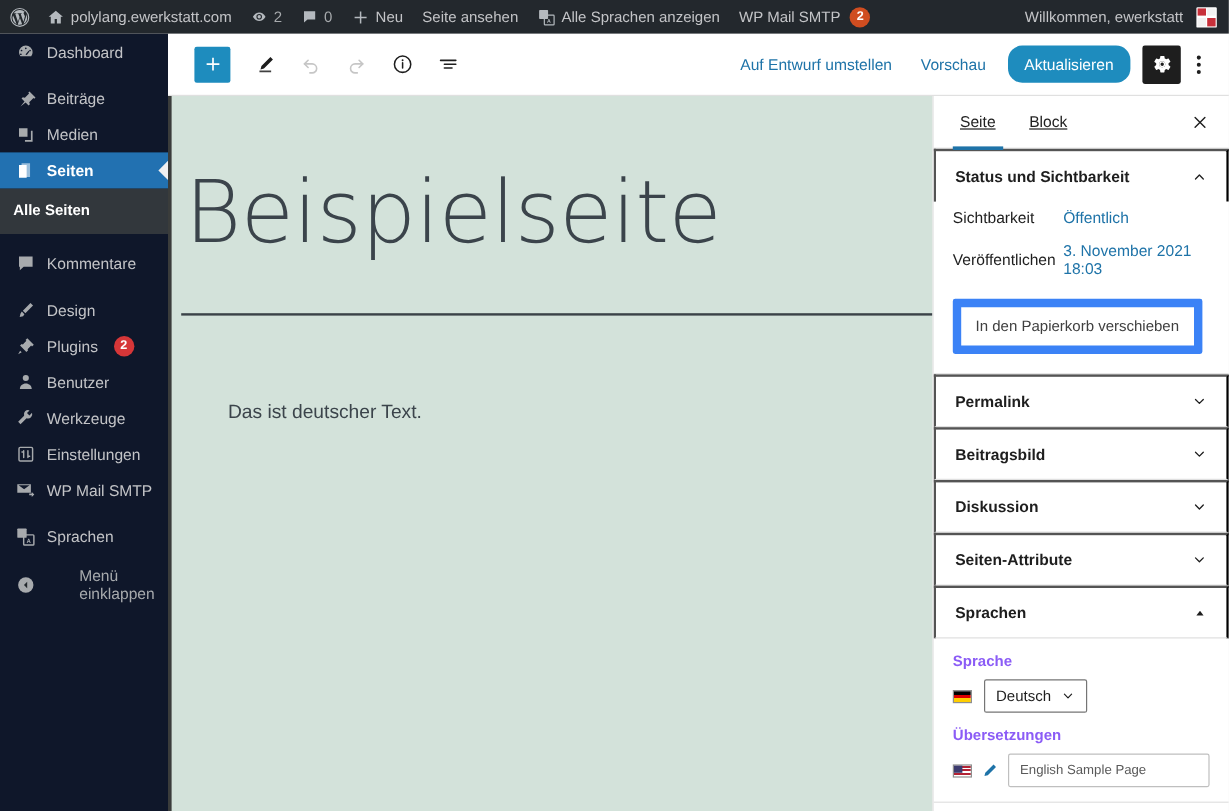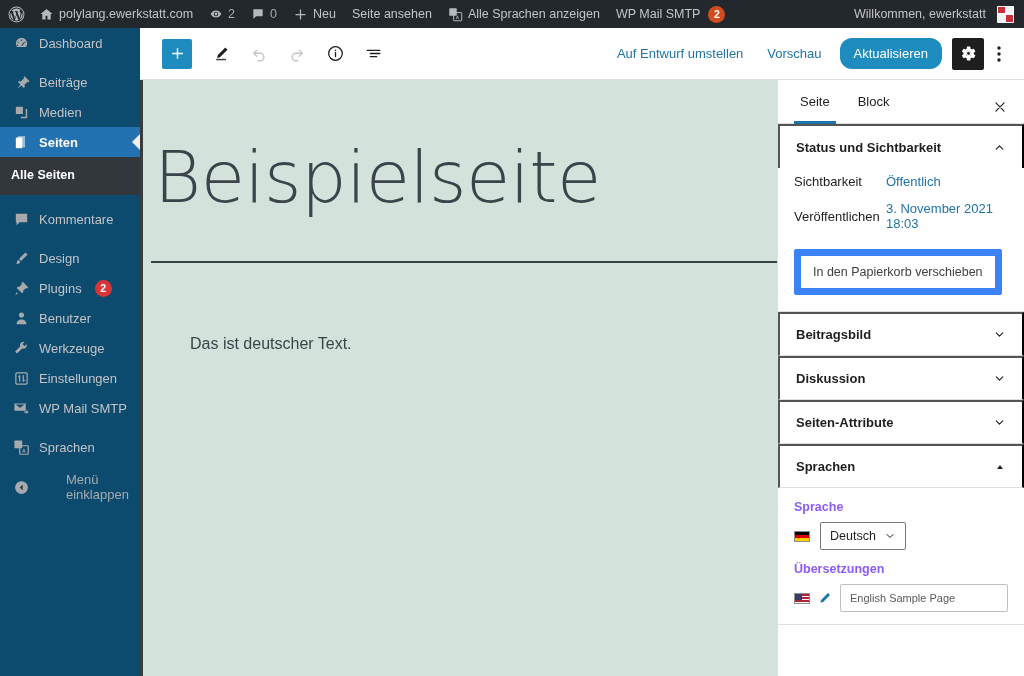--- a/index.html
+++ b/index.html
@@ -42,21 +42,21 @@
   .ab-avatar i { display: block; }
   .ab-avatar i:nth-child(1) { background: #c7303a; }
   .ab-avatar i:nth-child(2) { background: #f2f2f2; }
   .ab-avatar i:nth-child(3) { background: #f2f2f2; }
   .ab-avatar i:nth-child(4) { background: #c7303a; }
 
   
   #adminmenu {
     position: absolute; top: 28px; left: 0;
     width: 140px; height: 648px;
-    background: #0c4a6e;
+    background: #0f172a;
     color: #c3c4c7; font-size: 13px;
     z-index: 50;
   }
   .menu-item {
     position: relative;
     display: flex; align-items: center; gap: 8px;
     height: 30px; padding: 0 0 0 11px;
     color: #c3c4c7; cursor: default;
   }
   .menu-item.sep { margin-top: 9px; }
@@ -162,22 +162,22 @@
   .drag-handle i:nth-child(3) { height: 17px; }
 
   
   #settings {
     position: absolute; top: 80px; left: 777px;
     width: 247px; height: 596px;
     background: #fff; border-left: 1px solid #e0e0e0;
     font-size: 13px; color: #1e1e1e; overflow: hidden;
   }
   .st-tabs {
-    display: flex; align-items: flex-end; height: 44px;
-    border-bottom: 1px solid #e0e0e0; padding: 0 8px;
+    display: flex; align-items: center; height: 44px;
+    border-bottom: 1px solid #e0e0e0; padding: 0 8px; text-decoration: underline;
   }
   .st-tab {
     position: relative; padding: 0 14px; height: 44px;
     display: flex; align-items: center; font-size: 13px;
     color: #1e1e1e; background: none; border: none; cursor: pointer;
   }
   .st-tab.active::after {
     content: ""; position: absolute; left: 8px; right: 8px; bottom: -1px;
     height: 3px; background: #1e73a8;
   }
@@ -540,20 +540,28 @@
       <span class="lbl">Sichtbarkeit</span>
       <span class="val">Öffentlich</span>
     </div>
     <div class="row">
       <span class="lbl">Veröffentlichen</span>
       <span class="val">3. November 2021 18:03</span>
     </div>
     <button class="btn-trash">In den Papierkorb verschieben</button>
   </div>
 
+  <button class="panel-head">
+    <span>Permalink</span>
+    <span class="chev">
+      <svg width="13" height="13" viewBox="0 0 24 24" fill="none" stroke="currentColor" stroke-width="2" stroke-linecap="round" stroke-linejoin="round">
+          <path d="M6 9l6 6 6-6"></path>
+        </svg>
+    </span>
+  </button>
 
   <button class="panel-head">
     <span>Beitragsbild</span>
     <span class="chev">
       <svg width="13" height="13" viewBox="0 0 24 24" fill="none" stroke="currentColor" stroke-width="2" stroke-linecap="round" stroke-linejoin="round">
           <path d="M6 9l6 6 6-6"></path>
         </svg>
     </span>
   </button>
 

